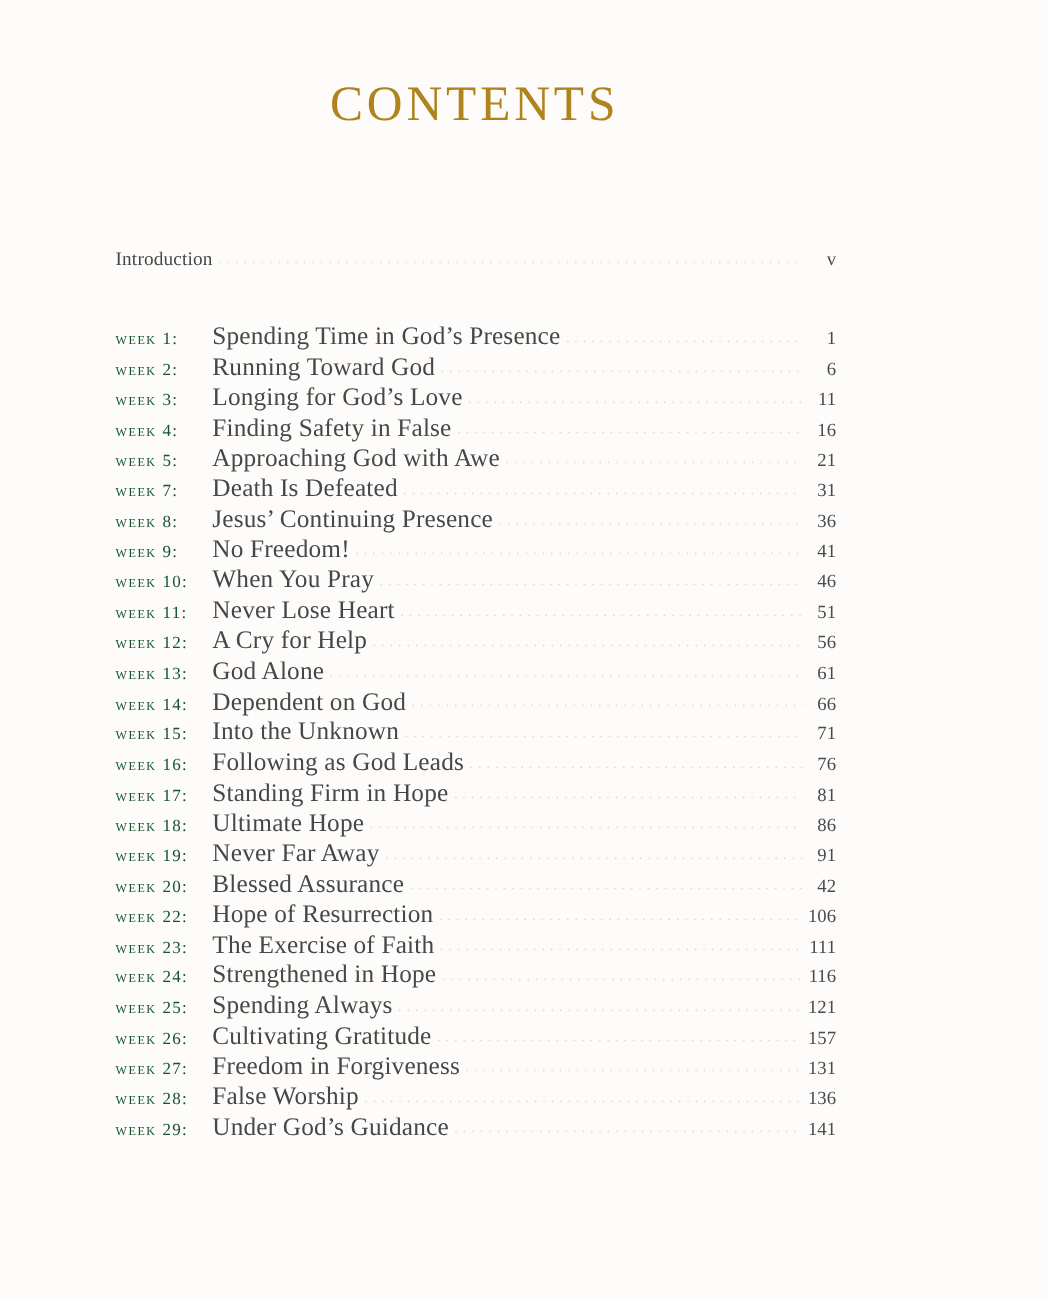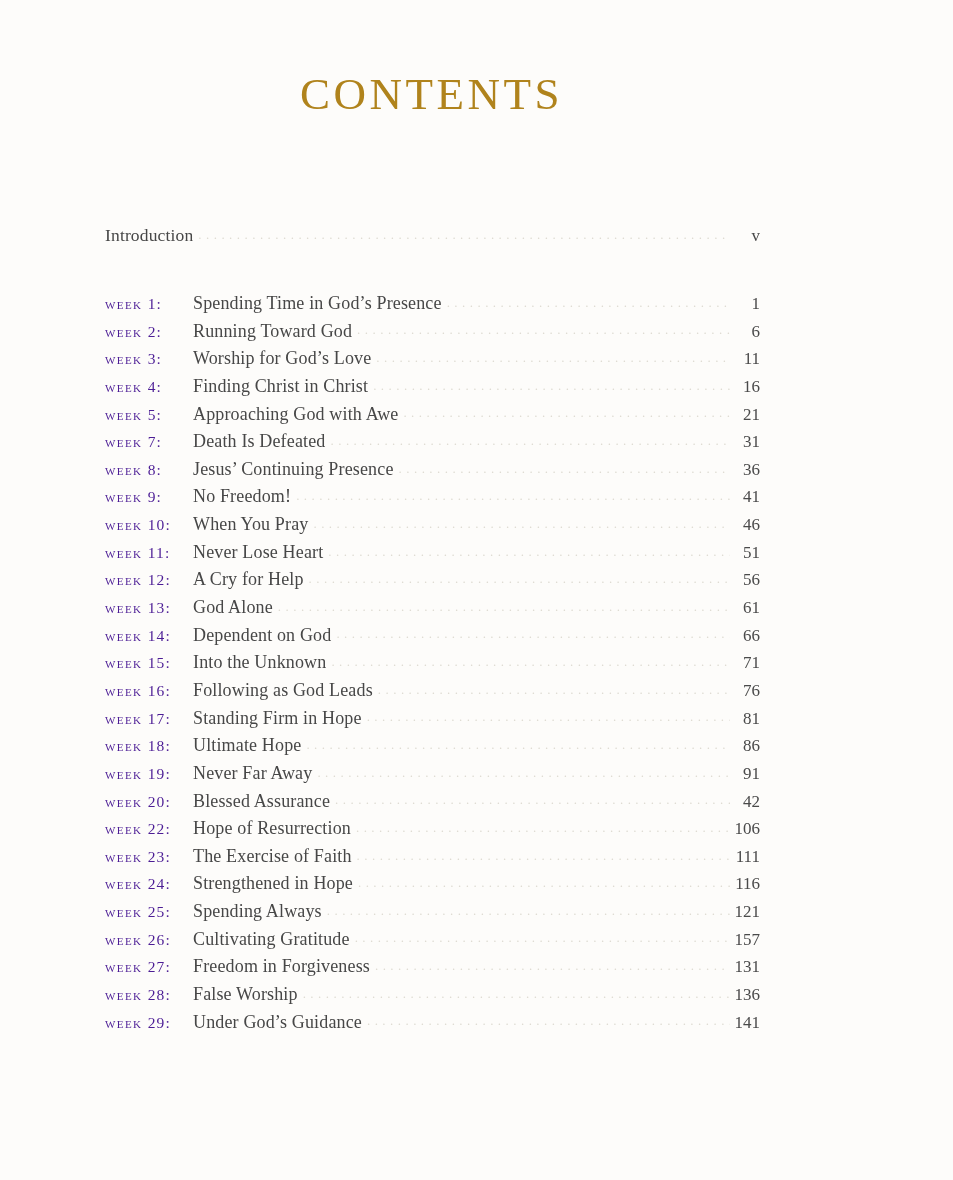--- a/index.html
+++ b/index.html
@@ -45,41 +45,41 @@
     width: 100%;
     height: 27.65px;
     white-space: nowrap;
   }
 
   .toc-row.intro {
     height: 30px;
   }
 
   .week-label {
-    color: #4c1d95;
+    color: #14532d;
     font-size: 15.5px;
     letter-spacing: 1.4px;
     font-variant: small-caps;
     text-transform: lowercase;
     flex: 0 0 auto;
     width: 88px;
     white-space: nowrap;
   }
   .week-label .wk-word {
     font-variant: small-caps;
   }
   .week-label .wk-num {
     font-variant: small-caps;
     text-transform: lowercase;
     letter-spacing: 1.2px;
   }
 
   .entry-title {
     color: #474747;
-    font-size: 18px;
+    font-size: 23px;
     flex: 0 0 auto;
     padding-right: 5px;
     letter-spacing: 0.15px;
   }
 
   .intro .entry-title {
     padding-left: 0;
     font-size: 17.5px;
   }
 
@@ -140,27 +140,27 @@
           <span class="page-num">1</span>
         </div>
         <div class="toc-row">
           <span class="week-label"><span class="wk-word">Week</span> <span class="wk-num">2</span>:</span>
           <span class="entry-title">Running Toward God</span>
           <span class="leader"></span>
           <span class="page-num">6</span>
         </div>
         <div class="toc-row">
           <span class="week-label"><span class="wk-word">Week</span> <span class="wk-num">3</span>:</span>
-          <span class="entry-title">Worship for God’s Love</span>
+          <span class="entry-title">Longing for God’s Love</span>
           <span class="leader"></span>
           <span class="page-num">11</span>
         </div>
         <div class="toc-row">
           <span class="week-label"><span class="wk-word">Week</span> <span class="wk-num">4</span>:</span>
-          <span class="entry-title">Finding Christ in Christ</span>
+          <span class="entry-title">Finding Safety in False</span>
           <span class="leader"></span>
           <span class="page-num">16</span>
         </div>
         <div class="toc-row">
           <span class="week-label"><span class="wk-word">Week</span> <span class="wk-num">5</span>:</span>
           <span class="entry-title">Approaching God with Awe</span>
           <span class="leader"></span>
           <span class="page-num">21</span>
         </div>
         <div class="toc-row">

